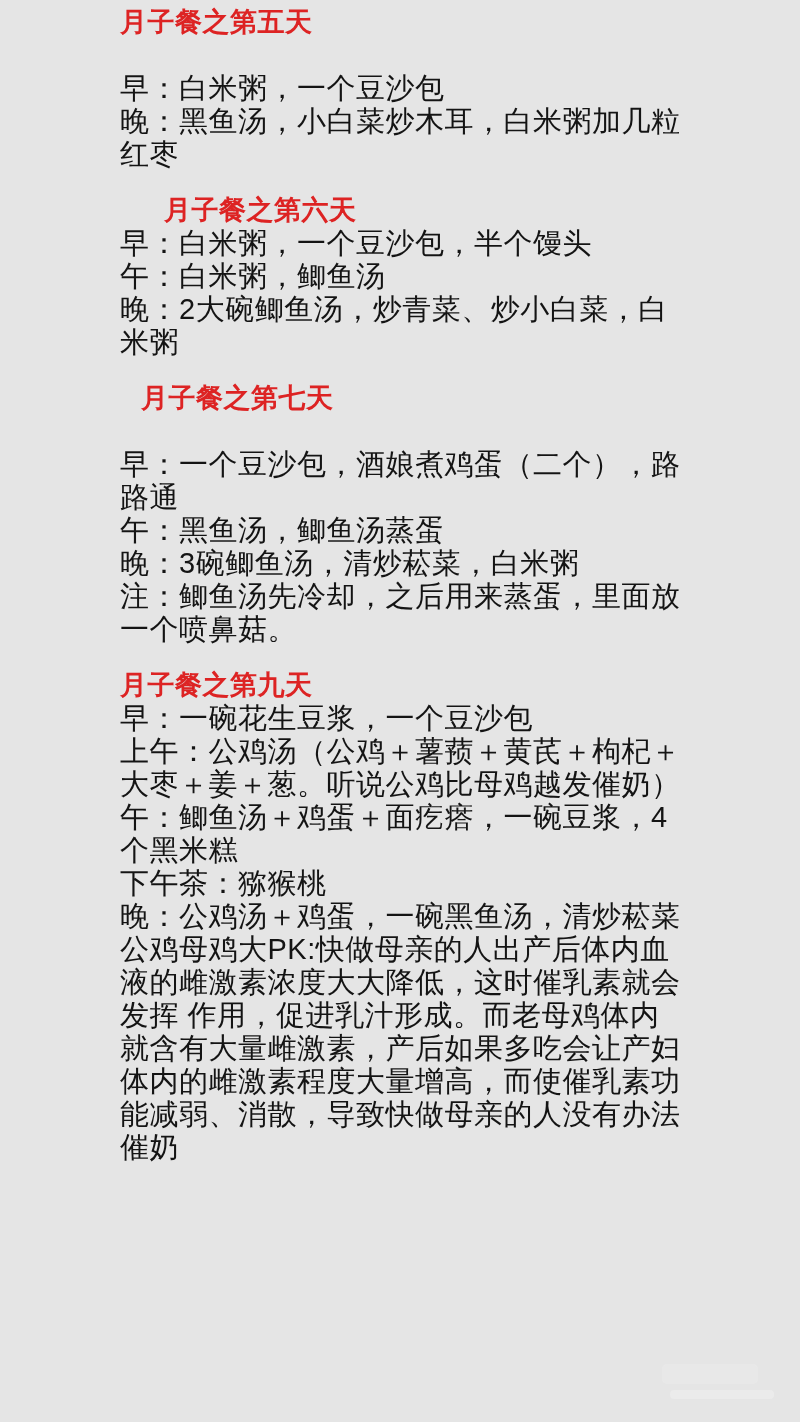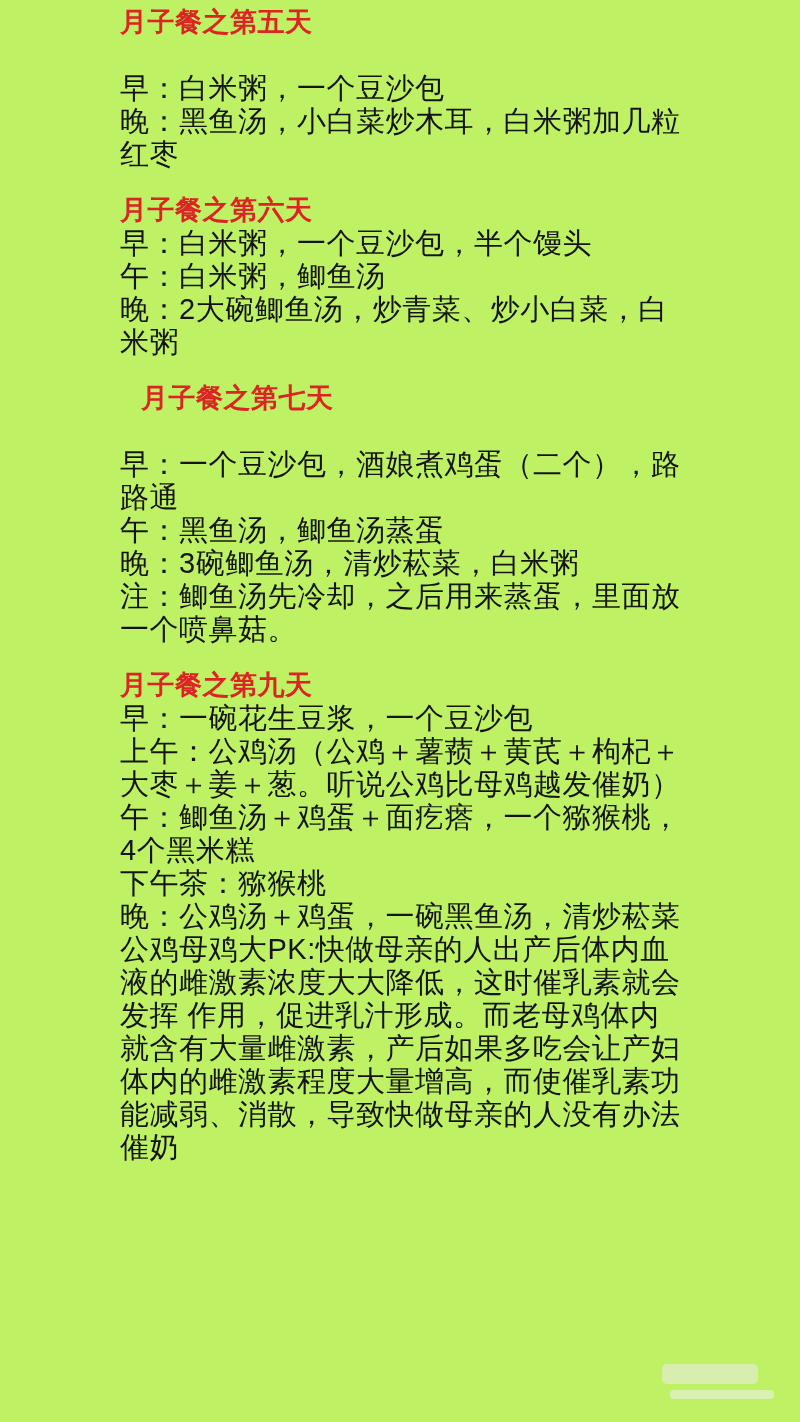--- a/index.html
+++ b/index.html
@@ -68,32 +68,32 @@
     top: 26px;
     width: 104px;
     height: 9px;
     background: #f0f0f0;
     border-radius: 4px;
   }
 </style>
 </head>
 <body>
 
-<div class="page" style="background: #bef264; color: rgb(20, 20, 20);">
+<div class="page" style="background: #e5e5e5; color: rgb(20, 20, 20);">
   <div class="content">
   <section class="day-section">
     <h2 class="day-title gap" style="color: rgb(221, 35, 35);">月子餐之第五天</h2>
     <div class="day-lines">
           <p class="line">早：白米粥，一个豆沙包</p>
           <p class="line">晚：黑鱼汤，小白菜炒木耳，白米粥加几粒红枣</p>
         </div>
   </section>
 
   <section class="day-section">
-    <h2 class="day-title" style="color: rgb(221, 35, 35);">月子餐之第六天</h2>
+    <h2 class="day-title" style="color: rgb(221, 35, 35); margin-left: 44px;">月子餐之第六天</h2>
     <div class="day-lines">
           <p class="line">早：白米粥，一个豆沙包，半个馒头</p>
           <p class="line">午：白米粥，鲫鱼汤</p>
           <p class="line">晚：2大碗鲫鱼汤，炒青菜、炒小白菜，白米粥</p>
         </div>
   </section>
 
   <section class="day-section">
     <h2 class="day-title gap" style="color: rgb(221, 35, 35); margin-left: 21px;">月子餐之第七天</h2>
     <div class="day-lines">
@@ -103,21 +103,21 @@
           <p class="line">注：鲫鱼汤先冷却，之后用来蒸蛋，里面放一个喷鼻菇。</p>
         </div>
   </section>
 
 
   <section class="day-section">
     <h2 class="day-title" style="color: rgb(221, 35, 35);">月子餐之第九天</h2>
     <div class="day-lines">
           <p class="line">早：一碗花生豆浆，一个豆沙包</p>
           <p class="line">上午：公鸡汤（公鸡＋薯蓣＋黄芪＋枸杞＋大枣＋姜＋葱。听说公鸡比母鸡越发催奶）</p>
-          <p class="line">午：鲫鱼汤＋鸡蛋＋面疙瘩，一个猕猴桃，4个黑米糕</p>
+          <p class="line">午：鲫鱼汤＋鸡蛋＋面疙瘩，一碗豆浆，4个黑米糕</p>
           <p class="line">下午茶：猕猴桃</p>
           <p class="line">晚：公鸡汤＋鸡蛋，一碗黑鱼汤，清炒菘菜</p>
           <p class="line">公鸡母鸡大PK:快做母亲的人出产后体内血液的雌激素浓度大大降低，这时催乳素就会发挥 作用，促进乳汁形成。而老母鸡体内就含有大量雌激素，产后如果多吃会让产妇体内的雌激素程度大量增高，而使催乳素功能减弱、消散，导致快做母亲的人没有办法催奶</p>
         </div>
   </section>
 </div>
   <div class="watermark">
     <div class="wm-bar-top"></div>
     <div class="wm-bar-bottom"></div>
   </div>

